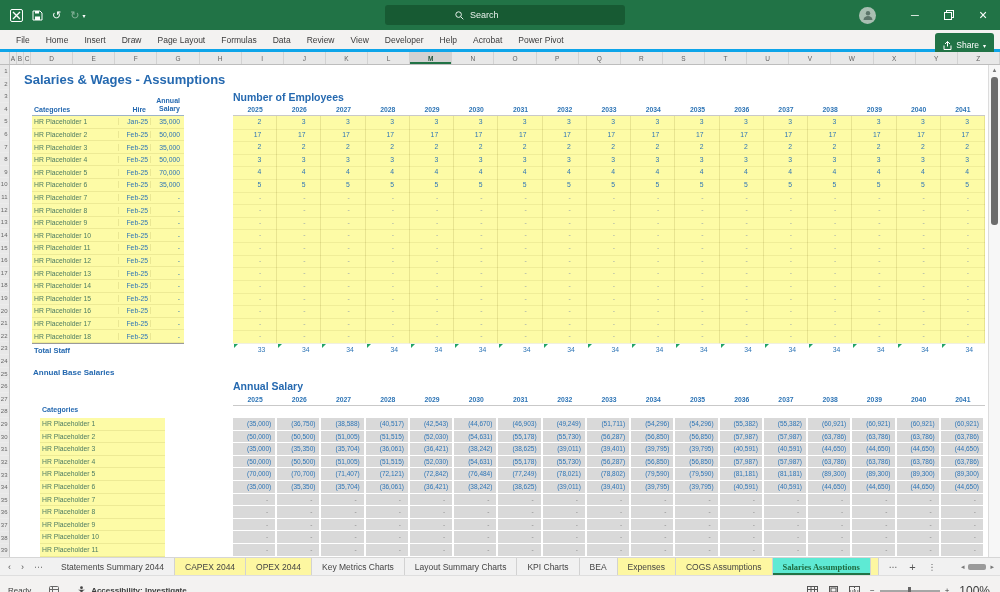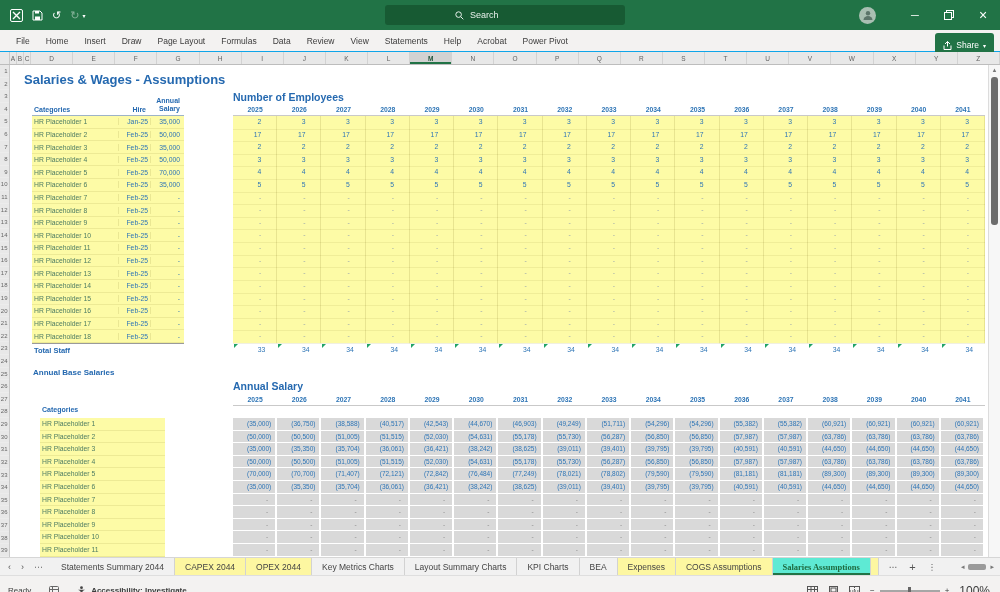--- a/index.html
+++ b/index.html
@@ -13,21 +13,21 @@
   .qat .qicon { display:flex; align-items:center; justify-content:center; font-size:11px; color:#fff; }
   .qat .dim { opacity:.45; }
   .qat .caret { font-size:6px; margin-left:-6px; }
   .doc-title { font-size:9px; color:#fff; white-space:nowrap; padding-left:8px; flex:0 0 auto; }
   .search { position:absolute; left:385px; top:5px; width:240px; height:20px; background:#175a33; border-radius:3px; display:flex; align-items:center; gap:6px; padding-left:70px; color:#e8f1ec; font-size:9px; }
   .winctl { position:absolute; right:0; top:0; height:30px; display:flex; align-items:center; }
   .winctl .avatar { width:17px; height:17px; border-radius:50%; background:#a9bfb2; margin-right:22px; display:flex; align-items:center; justify-content:center; overflow:hidden; }
   .winctl .wbtn { width:34px; height:30px; display:flex; align-items:center; justify-content:center; font-size:11px; color:#fff; }
 
   
-  .menubar { position:absolute; left:0; top:30px; width:1000px; height:22px; background:#f3f2f1; display:flex; align-items:center; border-bottom:1px solid #0ea5e9; }
+  .menubar { position:absolute; left:0; top:30px; width:1000px; height:22px; background:#f3f2f1; display:flex; align-items:center; border-bottom:3px solid #0ea5e9; }
   .rtabs { display:flex; align-items:center; gap:0; padding-left:8px; }
   .rtab { font-size:8.5px; color:#3b3b3b; padding:4px 8px; cursor:default; }
   .share-btn { position:absolute; right:6px; top:3px; height:16px; background:#217346; color:#fff; border:none; border-radius:3px; font-size:8.5px; font-family:"Liberation Sans",sans-serif; display:flex; align-items:center; gap:4px; padding:12px 8px; }
 
   
   .colheaders { position:absolute; left:0; top:52px; width:1000px; height:13px; display:flex; background:#e8e8e8; border-bottom:1px solid #bdbdbd; }
   .corner { width:10px; border-right:1px solid #c9c9c9; background:#e8e8e8; }
   .ch { border-right:1px solid #d2d2d2; font-size:6.5px; color:#5f5f5f; text-align:center; line-height:13px; flex:1 1 0; }
   .ch.narrow { flex:0 0 7px; }
   .ch.sel { background:#d2d2d2; box-shadow:inset 0 -2px 0 #217346; color:#20543a; font-weight:bold; }
@@ -163,21 +163,21 @@
     <nav class="rtabs" id="ribbon-tabs">
         <span class="rtab">File</span>
         <span class="rtab">Home</span>
         <span class="rtab">Insert</span>
         <span class="rtab">Draw</span>
         <span class="rtab">Page Layout</span>
         <span class="rtab">Formulas</span>
         <span class="rtab">Data</span>
         <span class="rtab">Review</span>
         <span class="rtab">View</span>
-        <span class="rtab">Statements</span>
+        <span class="rtab">Developer</span>
         <span class="rtab">Help</span>
         <span class="rtab">Acrobat</span>
         <span class="rtab">Power Pivot</span>
       </nav>
     <button class="share-btn">
       <svg width="9" height="9" viewBox="0 0 9 9">
           <path d="M4.5 0.5 L7 3 M4.5 0.5 L2 3 M4.5 0.5 V5.5" stroke="#fff" fill="none"></path>
           <path d="M1 4.5 V8.5 H8 V4.5" stroke="#fff" fill="none"></path>
         </svg>
       <span>Share</span>

